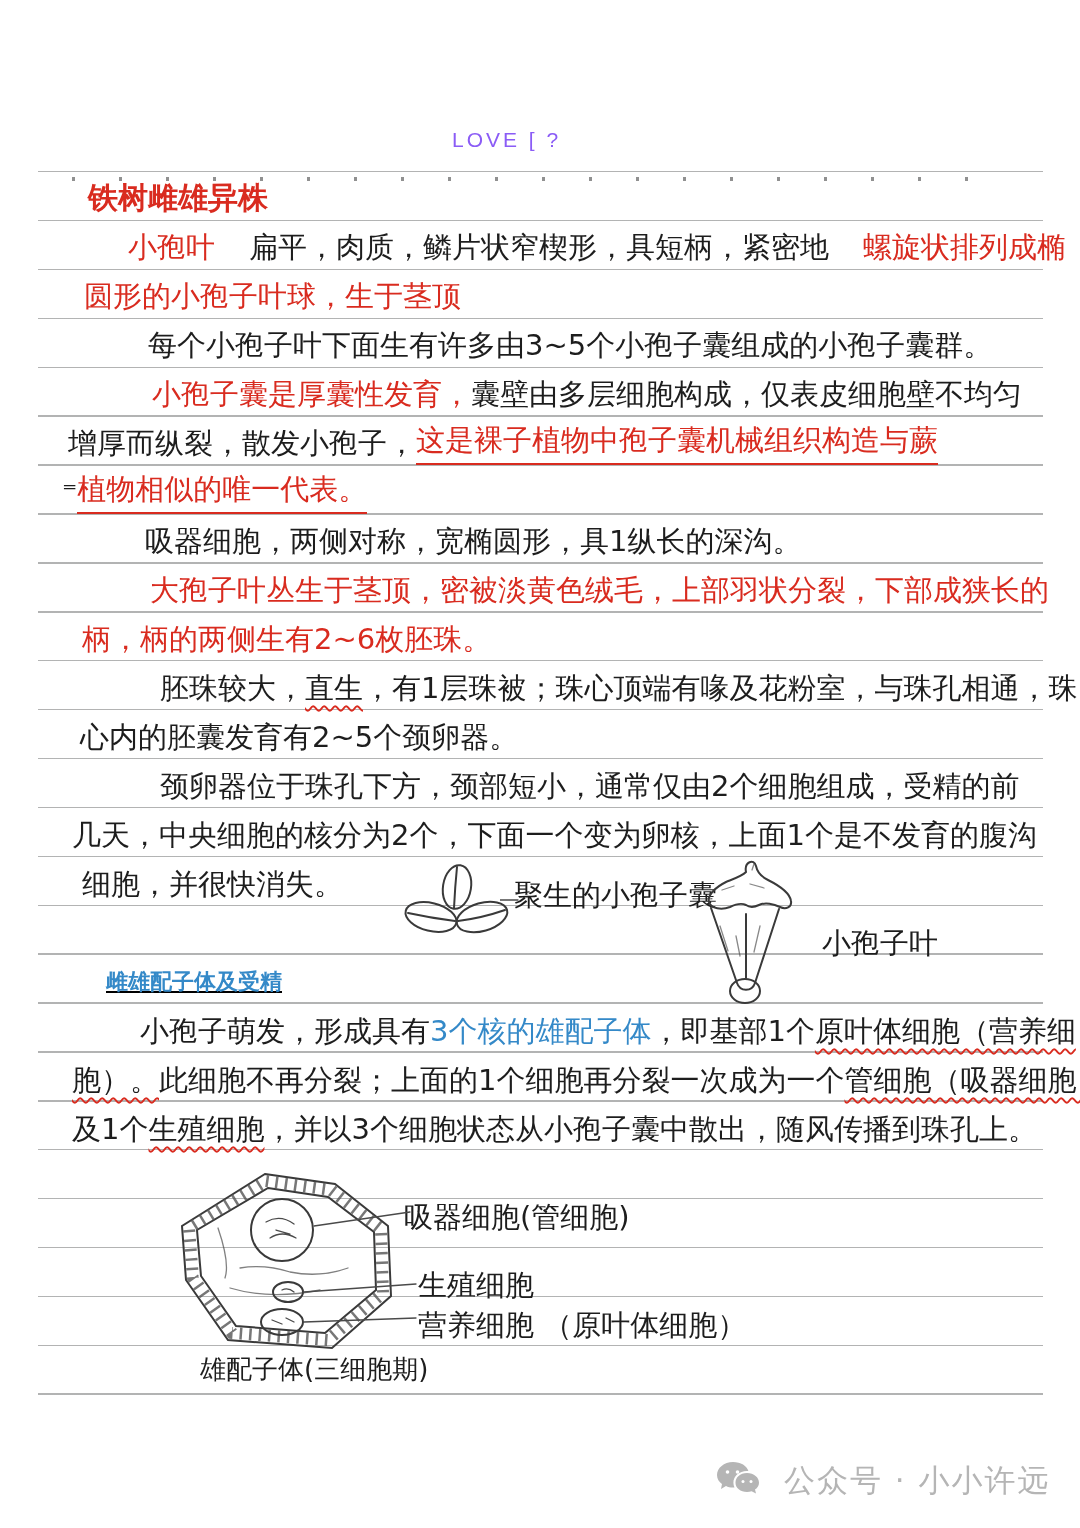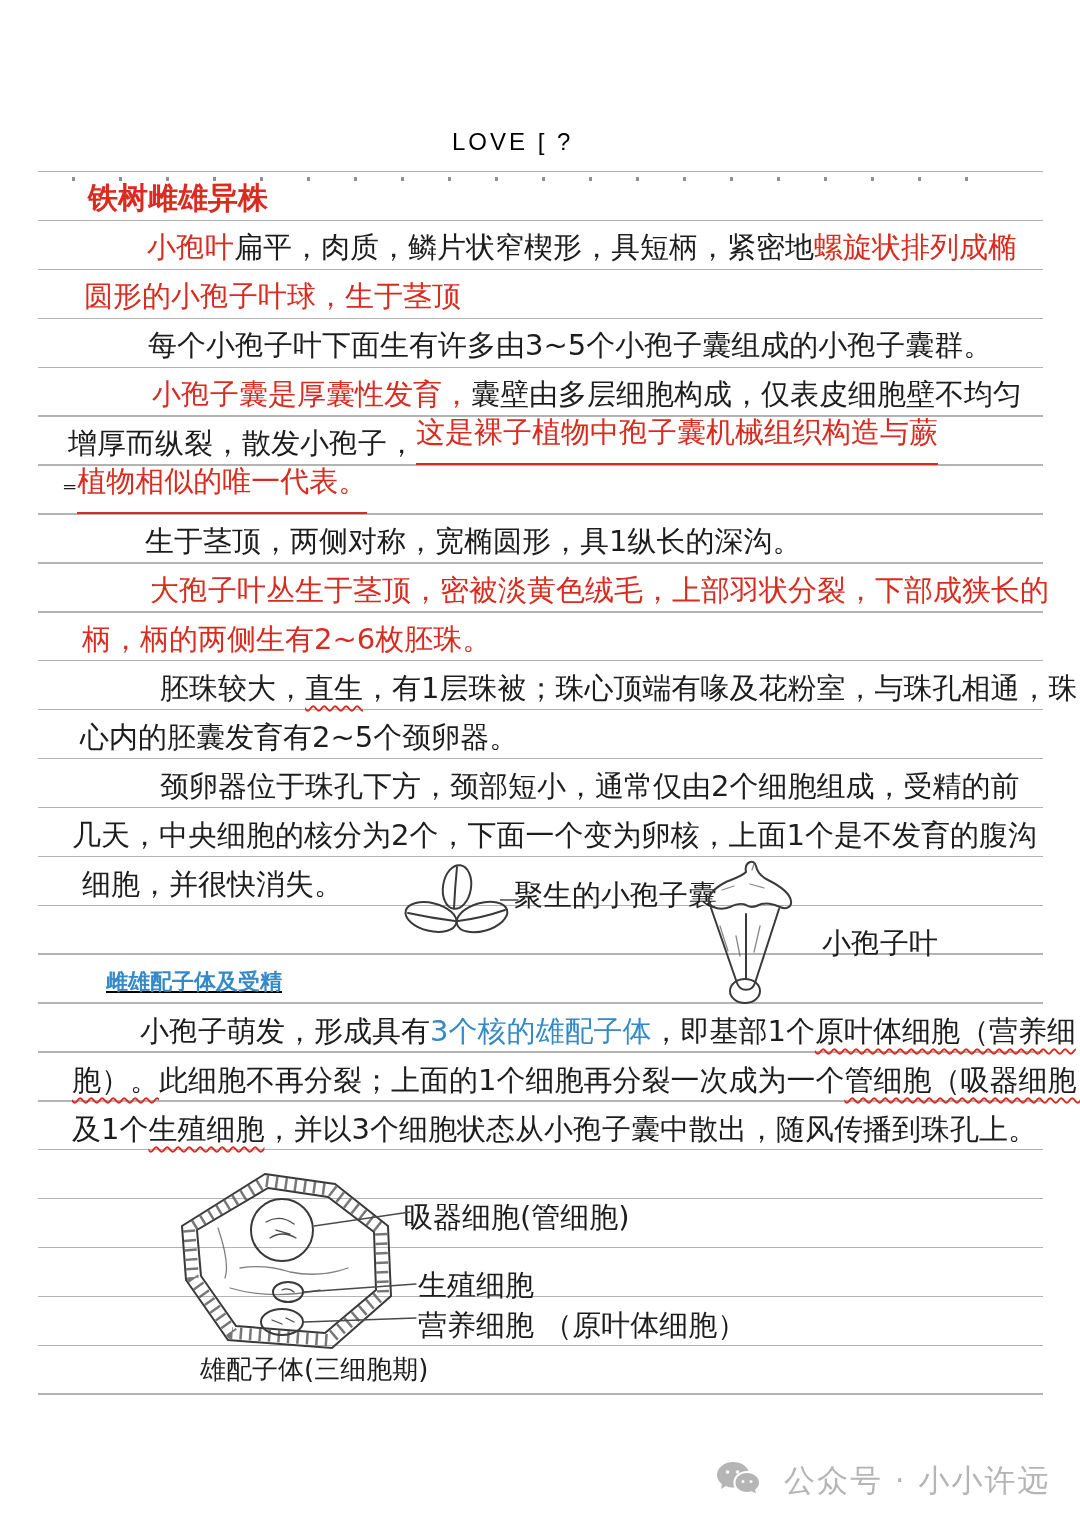--- a/index.html
+++ b/index.html
@@ -1,38 +1,38 @@
 <!DOCTYPE html>
 <html><head>
 <meta charset="utf-8">
 <style>
   :root{
     --red:#d92b1f; --black:#1d1d1d; --blue:#3489c8; --line:#979797; --gray:#b5b5b5;
   }
   html,body{margin:0;padding:0;background:#fff;}
   #page{position:relative;width:1080px;height:1528px;background:#ffffff;overflow:hidden;
         font-family:"DejaVu Sans","Liberation Sans",sans-serif;}
-  .faint-header{position:absolute;top:128px;left:452px;font-size:24px;letter-spacing:3px;
-        color:#000000;font-family:"Liberation Sans",sans-serif;}
+  .faint-header{position:absolute;top:128px;left:452px;font-size:21px;letter-spacing:3px;
+        color:#8b5cf6;font-family:"Liberation Sans",sans-serif;}
   .ruled{position:absolute;left:38px;top:171px;width:1005px;height:1268px;
         background:repeating-linear-gradient(to bottom,#999a9a 0 1.4px,rgba(0,0,0,0) 1.4px 48.9px);
         opacity:.75;}
   .ticks{position:absolute;left:72px;top:177px;width:925px;height:4px;opacity:.65;
         background:repeating-linear-gradient(to right,#555 0 3px,rgba(0,0,0,0) 3px 47px);}
   .row{position:absolute;height:46px;display:flex;align-items:flex-end;white-space:nowrap;
         font-size:29px;line-height:44px;letter-spacing:0px;}
   .row span{display:inline-block;}
   .h-red{font-size:30px;font-weight:bold;}
   .h-blue{font-size:22px;font-weight:bold;text-decoration:underline;}
   .c-k{color:var(--black);}
   .c-r{color:var(--red);}
   .c-b{color:var(--blue);}
   .wavy{text-decoration-line:underline;text-decoration-style:wavy;text-decoration-color:var(--red);
         text-decoration-thickness:2px;text-underline-offset:7px;}
-  .uline{border-bottom:2.5px solid var(--red);padding-bottom:9px;}
+  .uline{border-bottom:2.5px solid var(--red);padding-bottom:1px;}
   .diagram-label{position:absolute;white-space:nowrap;color:var(--black);font-size:29px;}
   .caption{font-size:26px;}
   svg{position:absolute;}
   .footer{position:absolute;left:716px;top:1460px;display:flex;align-items:flex-end;gap:16px;}
   .footer-text{color:var(--gray);font-size:31px;letter-spacing:2px;white-space:nowrap;}
   .sketch{stroke:#3a3a3a;fill:none;stroke-width:2;stroke-linecap:round;}
   .sketch-thin{stroke:#4a4a4a;fill:none;stroke-width:1.3;stroke-linecap:round;}
 </style>
 </head>
 <body>
@@ -41,21 +41,21 @@
 
   <div class="faint-header">LOVE  [    ?</div>
 
   <div class="ruled"></div>
   <div class="ticks"></div>
 
   <div id="rows">
       <div class="row h-red" style="top: 174px; left: 88px;">
         <span class="c-r">铁树雌雄异株</span>
       </div>
-      <div class="row " style="top: 223px; left: 147px;">
+      <div class="row " style="top: 223px; left: 128px; gap: 34px;">
         <span class="c-r">小孢叶</span>
         <span class="c-k">扁平，肉质，鳞片状窄楔形，具短柄，紧密地</span>
         <span class="c-r">螺旋状排列成椭</span>
       </div>
       <div class="row " style="top: 272px; left: 84px;">
         <span class="c-r">圆形的小孢子叶球，生于茎顶</span>
       </div>
       <div class="row " style="top: 321px; left: 148px;">
         <span class="c-k">每个小孢子叶下面生有许多由3~5个小孢子囊组成的小孢子囊群。</span>
       </div>
@@ -65,21 +65,21 @@
       </div>
       <div class="row " style="top: 419px; left: 68px;">
         <span class="c-k">增厚而纵裂，散发小孢子，</span>
         <span class="c-r uline">这是裸子植物中孢子囊机械组织构造与蕨</span>
       </div>
       <div class="row " style="top: 468px; left: 62px;">
         <span class="c-k">⁼ </span>
         <span class="c-r uline">植物相似的唯一代表。</span>
       </div>
       <div class="row " style="top: 517px; left: 145px;">
-        <span class="c-k">生于茎顶，两侧对称，宽椭圆形，具1纵长的深沟。</span>
+        <span class="c-k">吸器细胞，两侧对称，宽椭圆形，具1纵长的深沟。</span>
       </div>
       <div class="row " style="top: 566px; left: 150px;">
         <span class="c-r">大孢子叶丛生于茎顶，密被淡黄色绒毛，上部羽状分裂，下部成狭长的</span>
       </div>
       <div class="row " style="top: 615px; left: 82px;">
         <span class="c-r">柄，柄的两侧生有2~6枚胚珠。</span>
       </div>
       <div class="row " style="top: 664px; left: 160px;">
         <span class="c-k">胚珠较大，</span>
         <span class="c-k wavy">直生</span>

